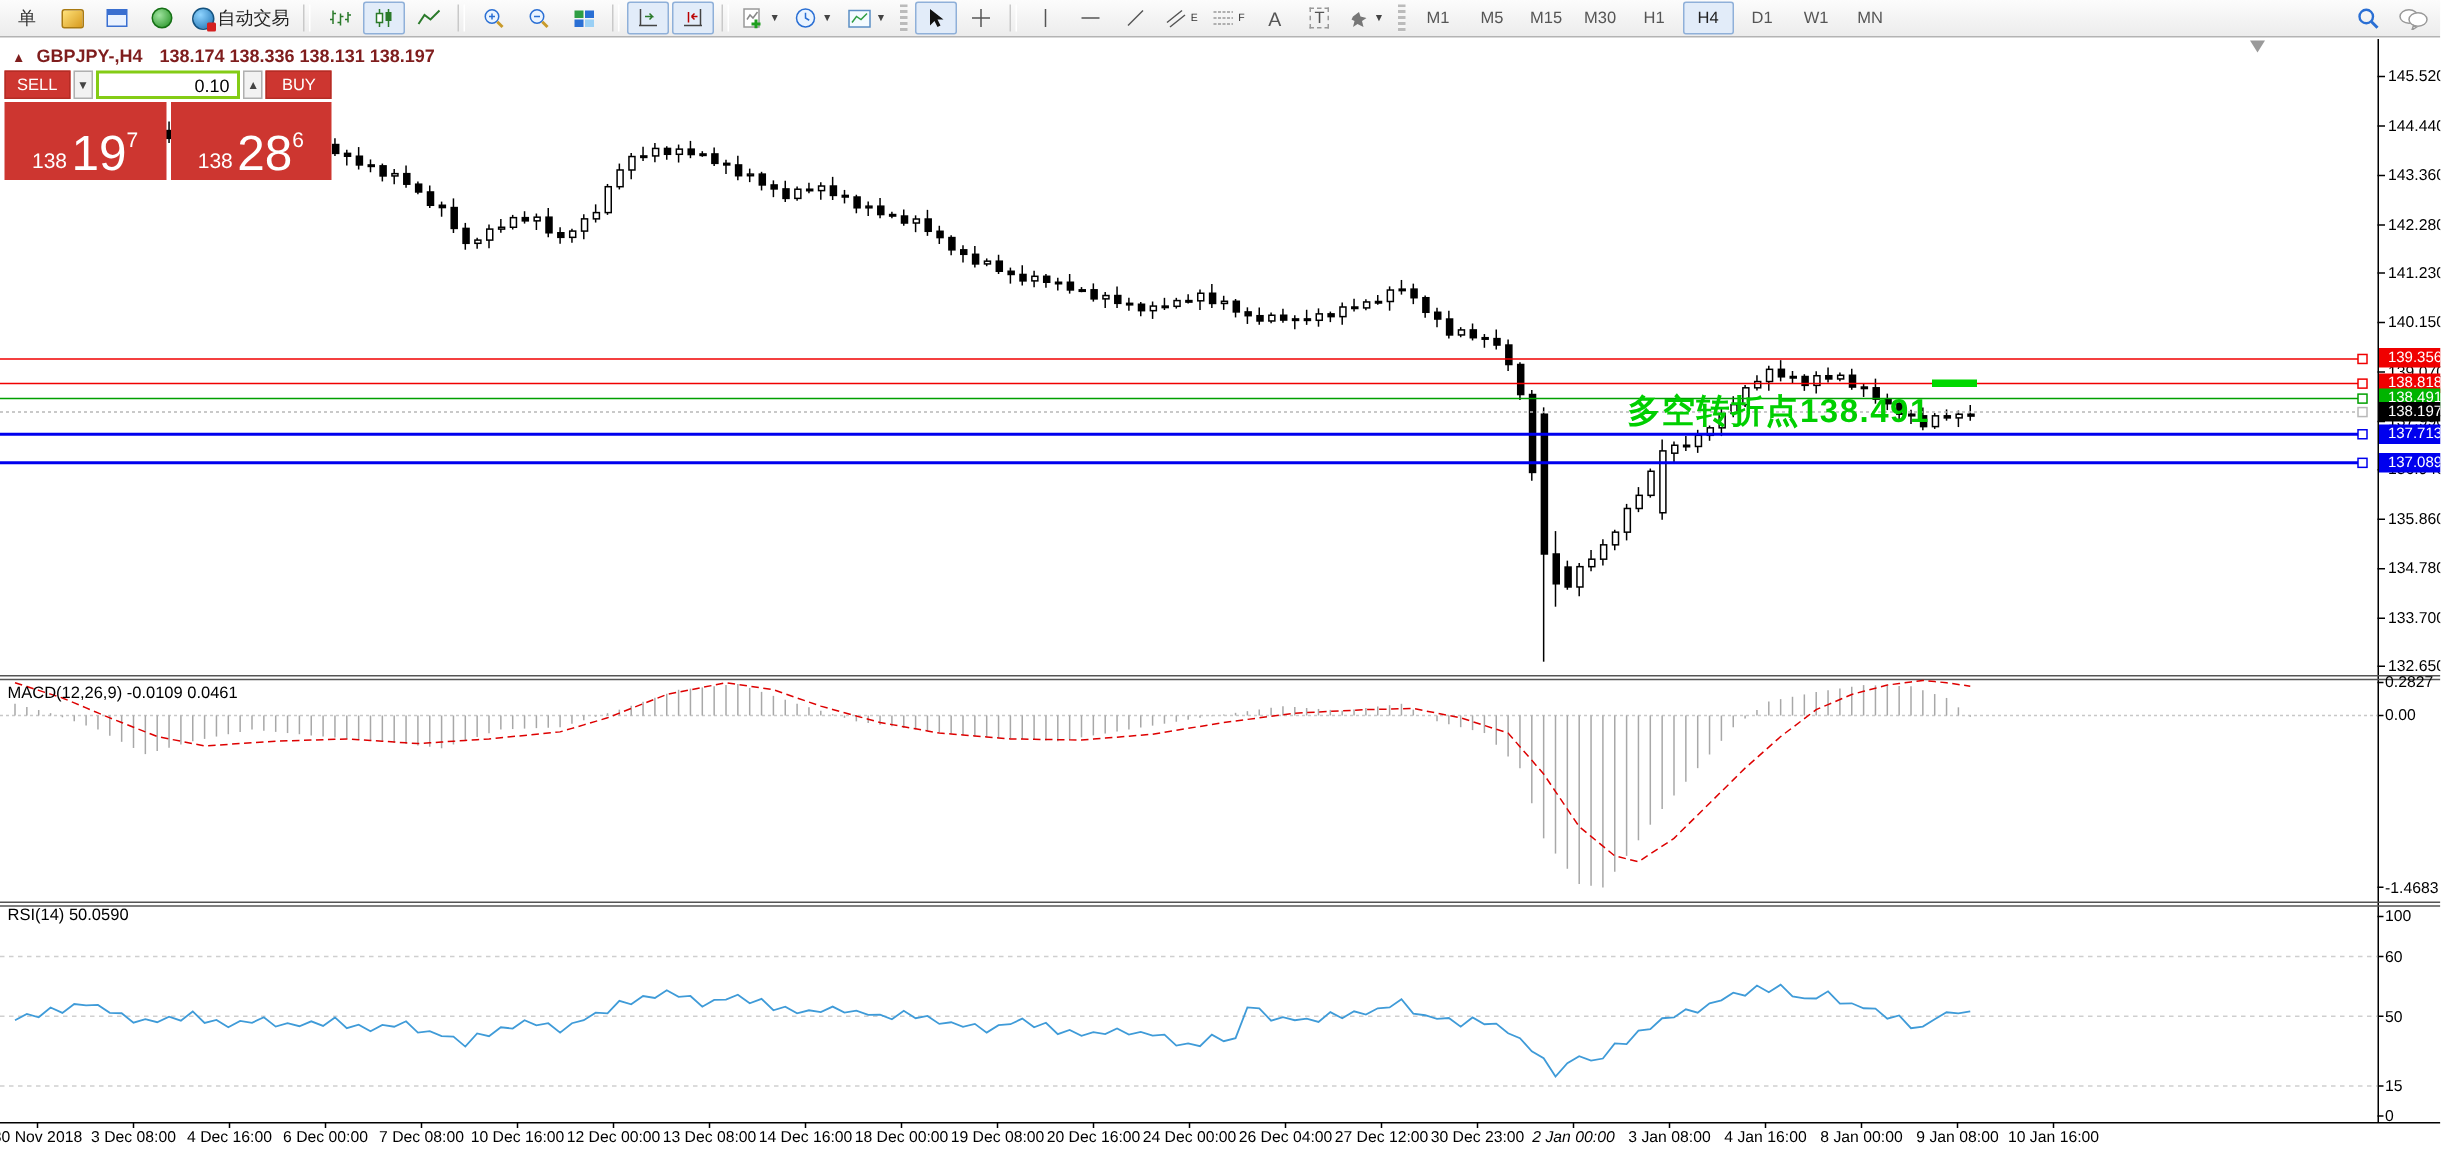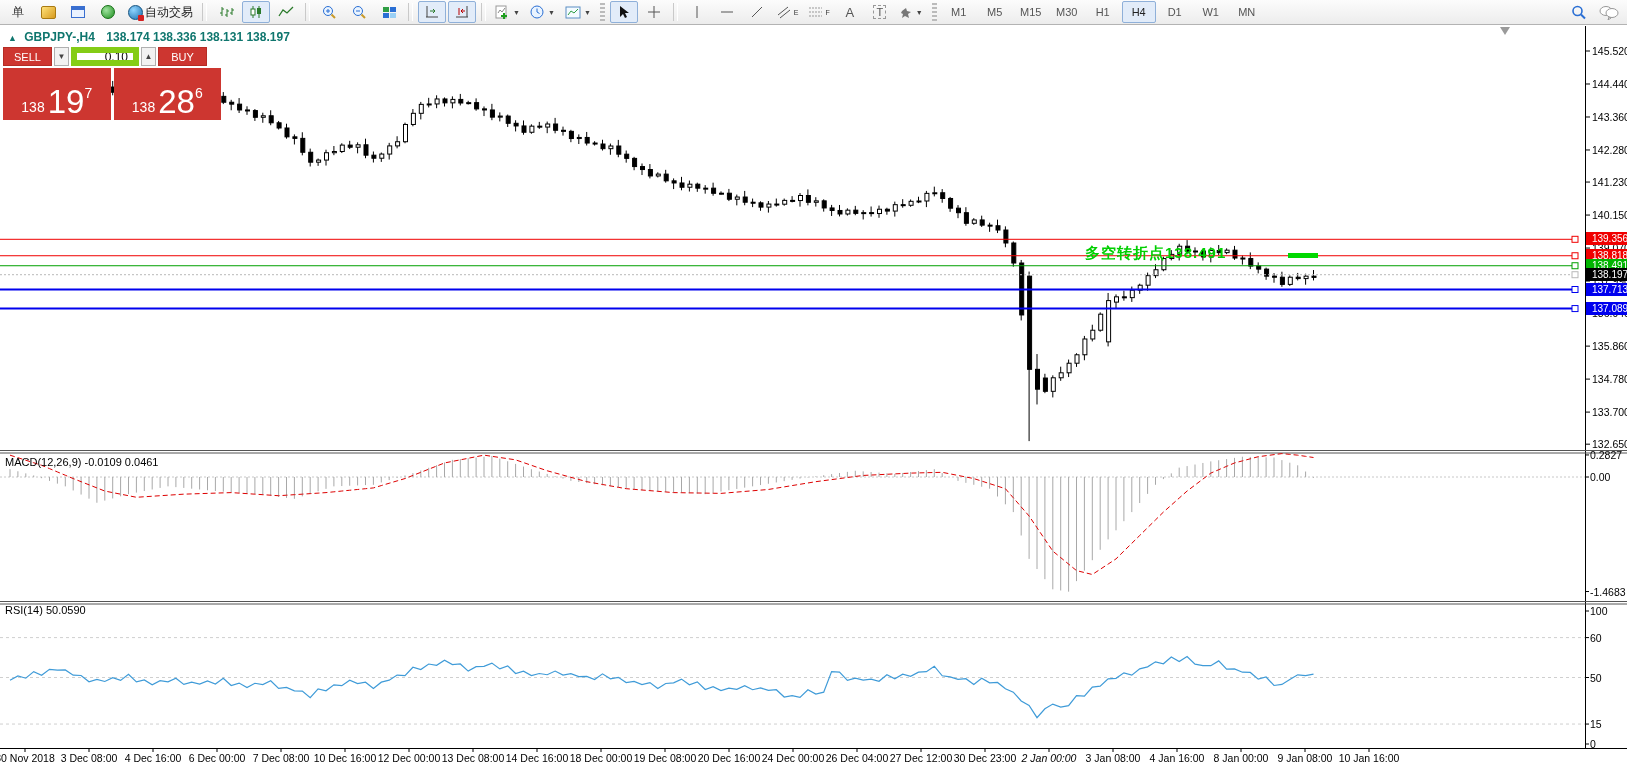--- a/index.html
+++ b/index.html
@@ -13,33 +13,33 @@
     border:1px solid transparent;border-radius:2px;font-size:12px;color:#333;gap:2px;cursor:default;}
   .tbtn.pressed{border-color:#8fb0d9;background:#e2ecf9;}
   .tf{font-size:11px;color:#555;min-width:26px;font-weight:400;}
   .tf.pressed{color:#222;}
   .sep{width:3px;height:18px;border-left:1px solid #c9c9c9;border-right:1px solid #fff;margin:0 3px;}
   .grip{width:5px;height:18px;margin:0 3px;background:repeating-linear-gradient(#bbb 0 2px,#f5f5f5 2px 4px);}
   .dd{font-size:7px;color:#444;margin-left:1px;}
   .spacer{flex:1;}
   .ic{display:block;}
   
-  #title{position:absolute;left:8px;top:30px;font-size:12px;font-weight:700;color:#0f766e;z-index:4;}
+  #title{position:absolute;left:8px;top:30px;font-size:12px;font-weight:700;color:#7f1d1d;z-index:4;}
   #title .tri{font-size:9px;margin-right:4px;}
   .indlabel{position:absolute;left:5px;font-size:11px;color:#000;z-index:4;}
-  #annotation{position:absolute;left:1085px;top:244px;font-size:15px;font-weight:700;
+  #annotation{position:absolute;left:1085px;top:259px;font-size:22px;font-weight:700;
     color:#00cf00;letter-spacing:1px;z-index:3;white-space:nowrap;}
   
   #panel{position:absolute;left:3px;top:47px;width:218px;z-index:5;}
   .prow1{display:flex;height:19px;gap:2px;}
   .obtn{width:49px;background:#cd3630;color:#fff;font-size:11px;display:flex;align-items:center;
     justify-content:center;border:1px solid #b52c25;box-sizing:border-box;}
   .stepbtn{width:15px;background:#f2f2f2;border:1px solid #b0b0b0;color:#444;font-size:8px;
     display:flex;align-items:center;justify-content:center;box-sizing:border-box;}
-  .volinput{width:68px;border:6px solid #84cc16;text-align:right;font-size:12px;padding-right:5px;
+  .volinput{width:96px;border:2px solid #84cc16;text-align:right;font-size:12px;padding-right:5px;
     box-sizing:border-box;font-family:inherit;}
   .prow2{display:flex;gap:3px;margin-top:2px;height:52px;}
   .pbox{flex:1;background:#cd3630;color:#fff;display:flex;align-items:flex-end;
     justify-content:center;padding-bottom:5px;}
   .psmall{font-size:14px;margin-right:3px;line-height:1.1;}
   .pbig{font-size:33px;line-height:0.8;}
   .psup{font-size:14px;position:relative;top:-15px;line-height:1;}
   
   .ptick{position:absolute;left:1592px;font-size:10.5px;color:#000;z-index:2;}
   .chip{position:absolute;left:1586px;width:48px;height:13px;color:#fff;font-size:10px;

